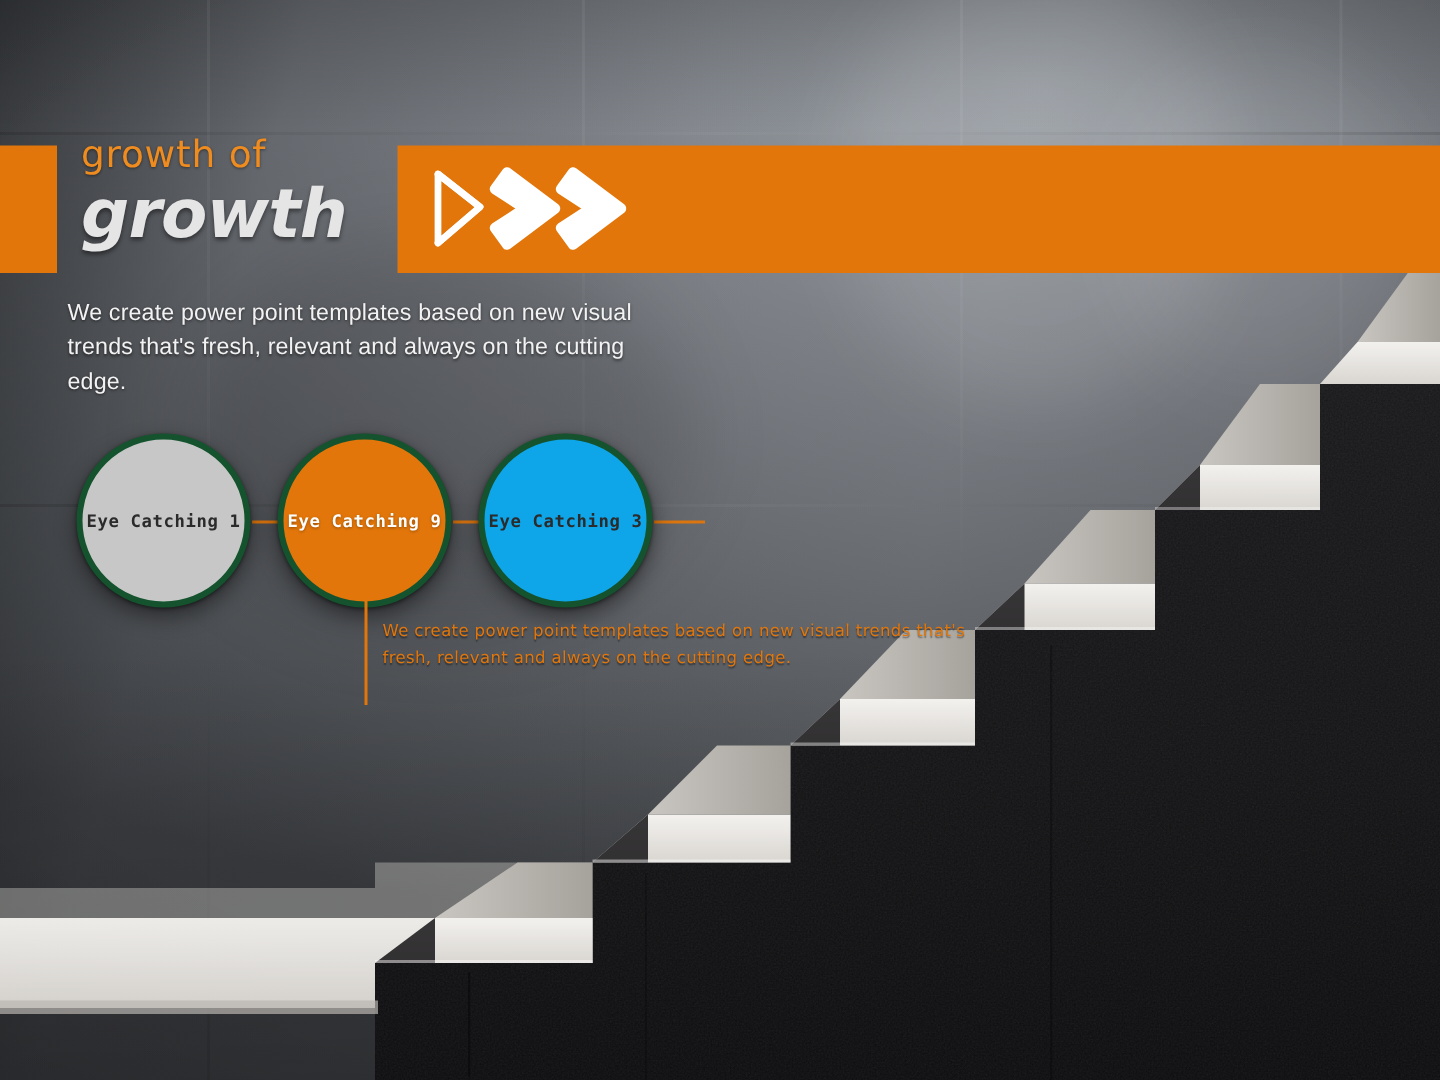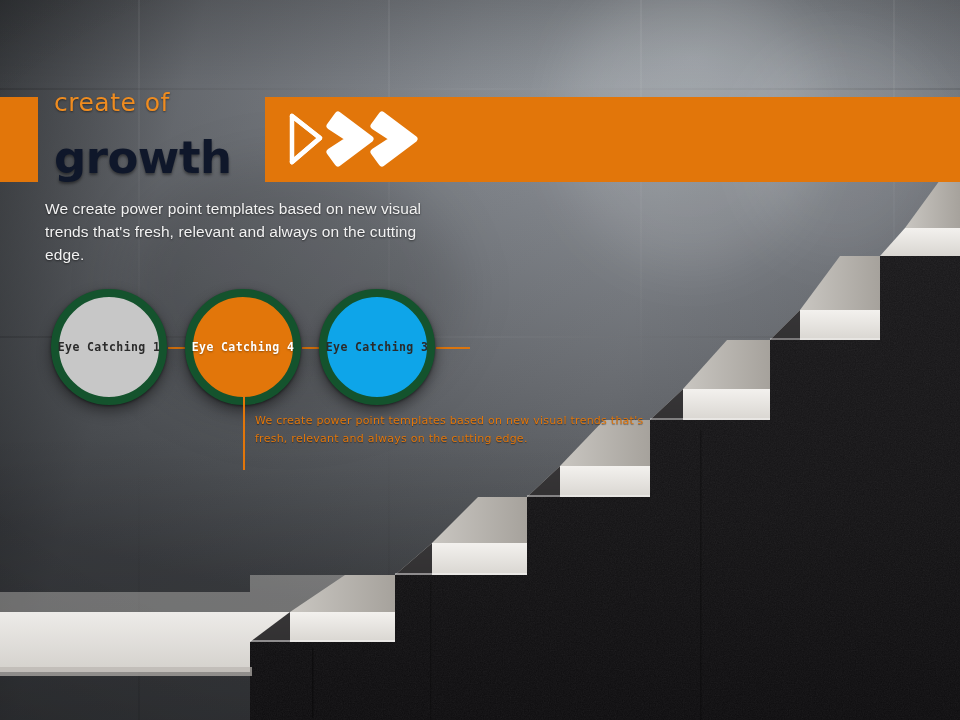--- a/index.html
+++ b/index.html
@@ -88,23 +88,24 @@
     font-weight:400;
     letter-spacing:.5px;
     color:#ef8c20;
     text-shadow:0 1px 2px rgba(0,0,0,.45);
   }
   .title-big{
     font-family:"DejaVu Sans", sans-serif;
     font-size:45px;
     font-weight:700;
     letter-spacing:-0.5px;
-    color:#0f172a;
-    margin-top:20px;
+    color:#e5e5e5;
+    margin-top:5px;
     text-shadow:0 2px 3px rgba(0,0,0,.45);
+    font-style:italic;
   }
 
   
   .chevrons{ position:absolute; left:282px; top:106px; width:140px; height:68px; }
   .chevrons svg{ display:block; }
 
   
   .intro{
     position:absolute; left:45px; top:198px;
     width:400px;
@@ -125,21 +126,21 @@
   }
   .connector.c1{ left:168px; width:34px; }
   .connector.c2{ left:302px; width:34px; }
   .connector.c3{ left:436px; width:34px; }
 
   .node{
     position:absolute;
     width:116px; height:116px;
     top:289px;
     border-radius:50%;
-    border:8px solid #14532d;
+    border:4px solid #14532d;
     display:flex; align-items:center; justify-content:center;
     box-shadow:0 6px 14px rgba(0,0,0,.45), 0 1px 3px rgba(0,0,0,.5);
     cursor:pointer;
   }
   .node.n1{ left:51px;  background:#c7c7c7; }
   .node.n2{ left:185px; background:var(--orange,#e2760a); }
   .node.n3{ left:319px; background:#0ea5e9; }
   .node.n4{ left:453px; background:#c7c7c7; }
   .node-label{
     font-family:"DejaVu Sans Mono", monospace;
@@ -265,36 +266,36 @@
       <path d="M 10,10 L 38,32 L 10,56" fill="none" stroke="#ffffff" stroke-width="4.5" stroke-linecap="round" stroke-linejoin="round"></path>
       <path d="M 10,10 L 38,32 L 10,56 Z" fill="none" stroke="#ffffff" stroke-width="4.5" stroke-linecap="round" stroke-linejoin="round"></path>
 
       <path d="M 56,9 L 88,33 L 56,57 L 48,46 L 68,33 L 48,20 Z" fill="#ffffff" stroke="#ffffff" stroke-width="7" stroke-linejoin="round"></path>
 
       <path d="M 100,9 L 132,33 L 100,57 L 92,46 L 112,33 L 92,20 Z" fill="#ffffff" stroke="#ffffff" stroke-width="7" stroke-linejoin="round"></path>
     </svg>
   </div>
 
   <div class="title-wrap">
-    <div class="title-small">create of</div>
+    <div class="title-small">growth of</div>
     <div class="title-big">growth</div>
   </div>
 
   <div class="intro">We create power point templates based on new visual trends that's fresh, relevant and always on the cutting edge.</div>
 
   <div class="circle-row">
     <div class="connector c1"></div>
     <div class="connector c2"></div>
     <div class="connector c3"></div>
 
     <div class="node n1">
       <span class="node-label">Eye  Catching 1</span>
     </div>
     <div class="node n2">
-      <span class="node-label">Eye  Catching 4</span>
+      <span class="node-label">Eye  Catching 9</span>
     </div>
     <div class="node n3">
       <span class="node-label">Eye  Catching 3</span>
     </div>
   </div>
 
   <div class="callout">
     <div class="callout-stem"></div>
     <div class="callout-text">We create power point templates based on new visual trends that's fresh, relevant and always on the cutting edge.</div>
   </div>

